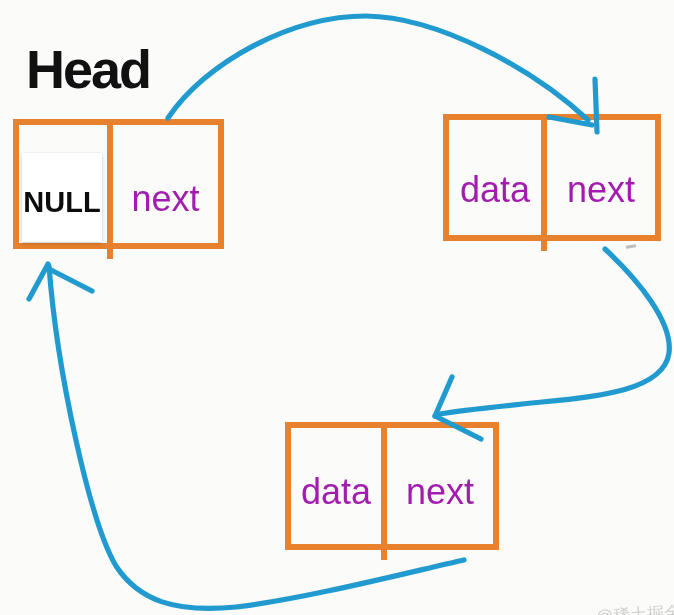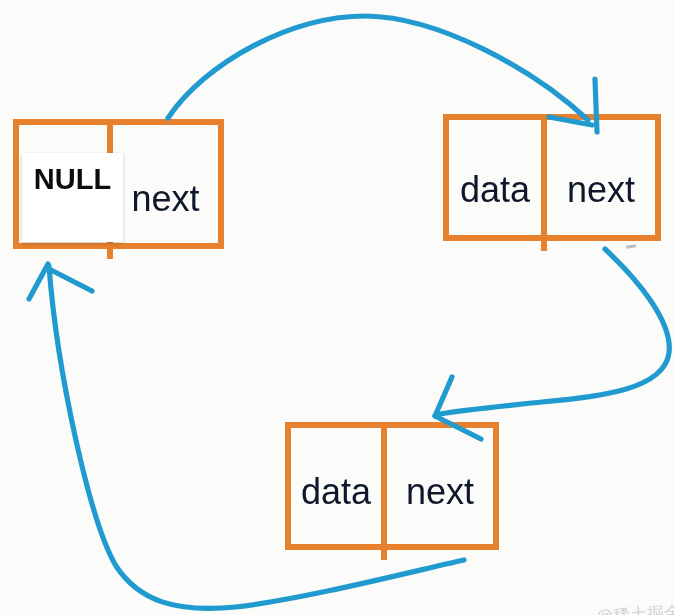--- a/index.html
+++ b/index.html
@@ -20,45 +20,45 @@
   .node{
     position:absolute;
     box-sizing:border-box;
     border:6px solid #e8812d;
     display:flex;
     background:transparent;
   }
   .node .cell{
     display:flex;align-items:center;justify-content:center;
     box-sizing:border-box;
-    font-size:36px;color:#0f172a;
+    font-size:36px;color:#a21caf;
   }
   .node .divider{width:6px;background:#e8812d;}
   .node .tick{
     position:absolute;bottom:-16px;width:6px;height:16px;
     background:#e8812d;
   }
   .n1{left:13px;top:119px;width:211px;height:130px;}
   .n1 .cell-left{width:88px;}
   .n1 .cell-right{flex:1;padding-top:30px;}
   .n1 .tick{left:88px;}
   .n2{left:443px;top:114px;width:218px;height:127px;}
   .n2 .cell-left{width:92px;padding-top:24px;}
   .n2 .cell-right{flex:1;padding-top:24px;}
   .n2 .tick{left:92px;}
   .n3{left:285px;top:422px;width:214px;height:128px;}
   .n3 .cell-left{width:90px;padding-top:12px;}
   .n3 .cell-right{flex:1;padding-top:12px;}
   .n3 .tick{left:90px;}
   
   .null-patch{
-    position:absolute;left:3px;top:28px;width:101px;height:89px;
+    position:absolute;left:3px;top:28px;width:80px;height:89px;
     background:#ffffff;
     box-shadow:0 2px 4px rgba(0,0,0,0.16), 0 0 2px rgba(0,0,0,0.08);
-    display:flex;align-items:flex-start;justify-content:center;
+    display:flex;align-items:center;justify-content:center;
     padding-top:10px;box-sizing:border-box;
     font-size:29px;font-weight:bold;color:#0c0c0c;
     letter-spacing:0px;
   }
   
   svg.arrows{
     position:absolute;left:0;top:0;z-index:5;pointer-events:none;
   }
   svg.arrows path{
     fill:none;stroke:#219bcf;stroke-width:5.2;
@@ -78,20 +78,21 @@
     position:absolute;left:596px;top:603px;z-index:6;
     font-size:17px;color:#a3a3a3;opacity:.5;white-space:nowrap;
     transform:rotate(-3deg);
   }
 </style>
 </head>
 <body>
 
 <div id="canvas">
 
+  <div class="head-label">Head</div>
 
   <div class="node n1">
     <div class="cell cell-left"></div>
     <div class="divider"></div>
     <div class="cell cell-right">
       <span>next</span>
     </div>
     <div class="tick"></div>
     <div class="null-patch">
       <span>NULL</span>

